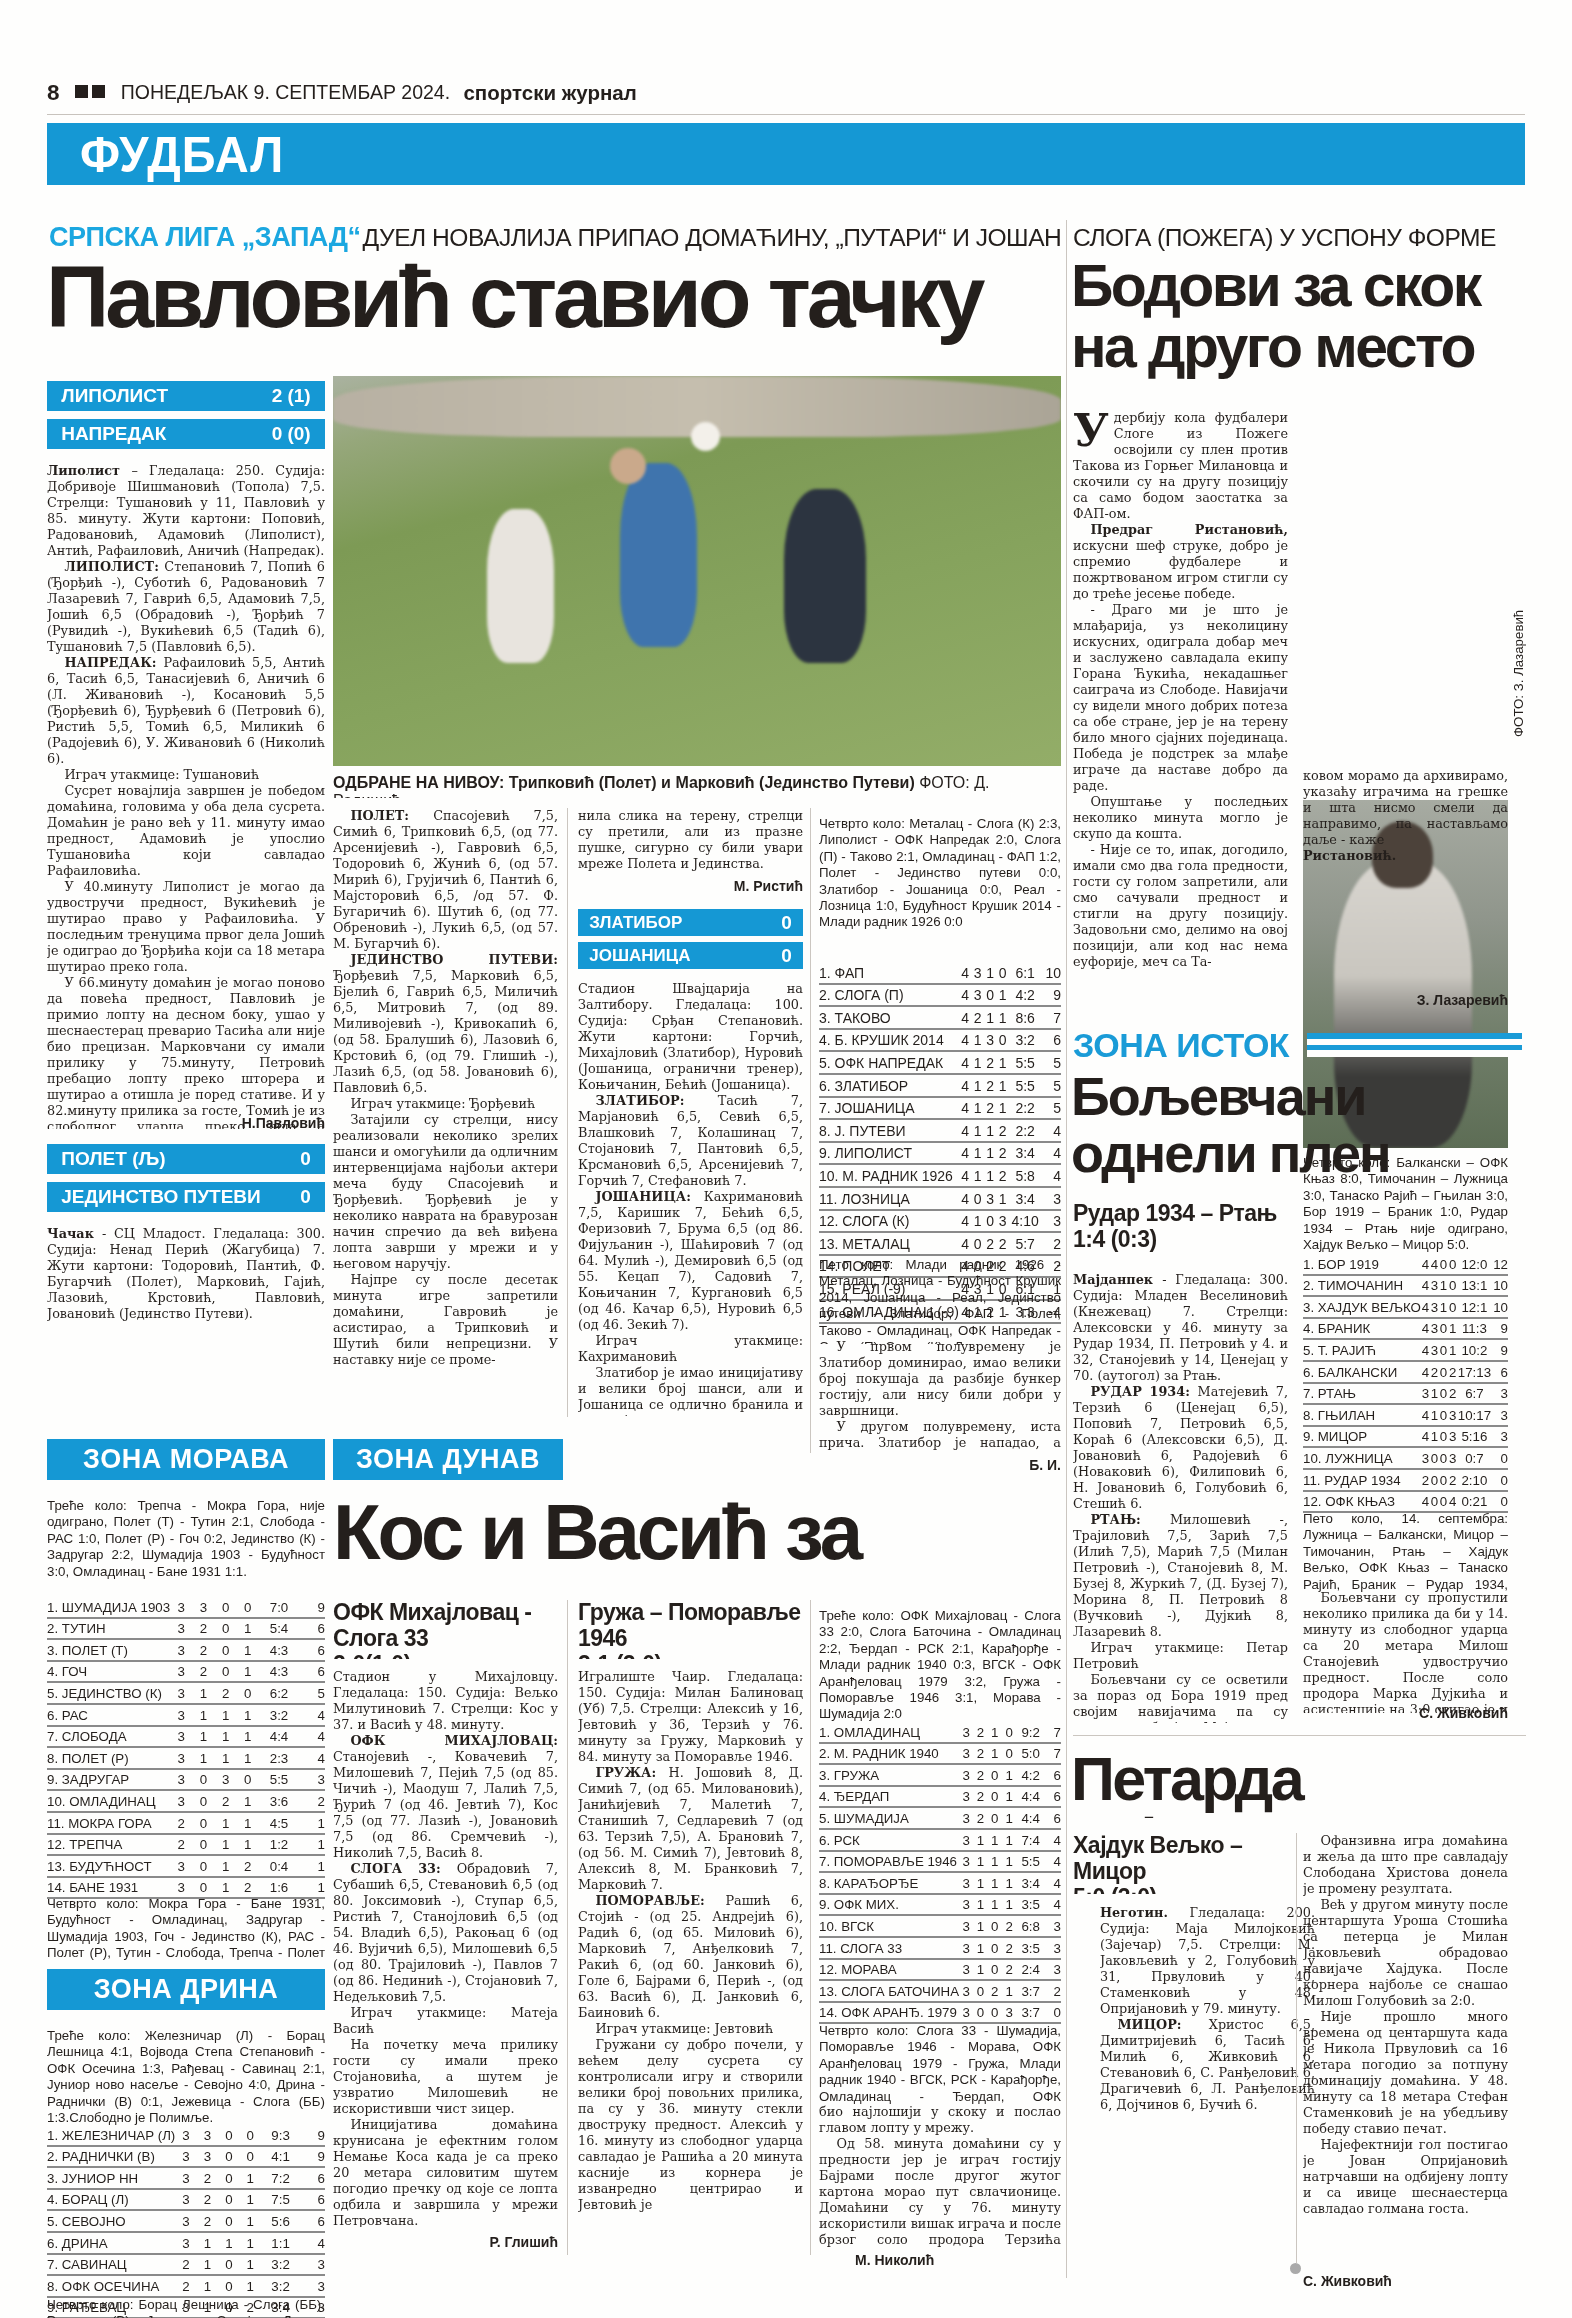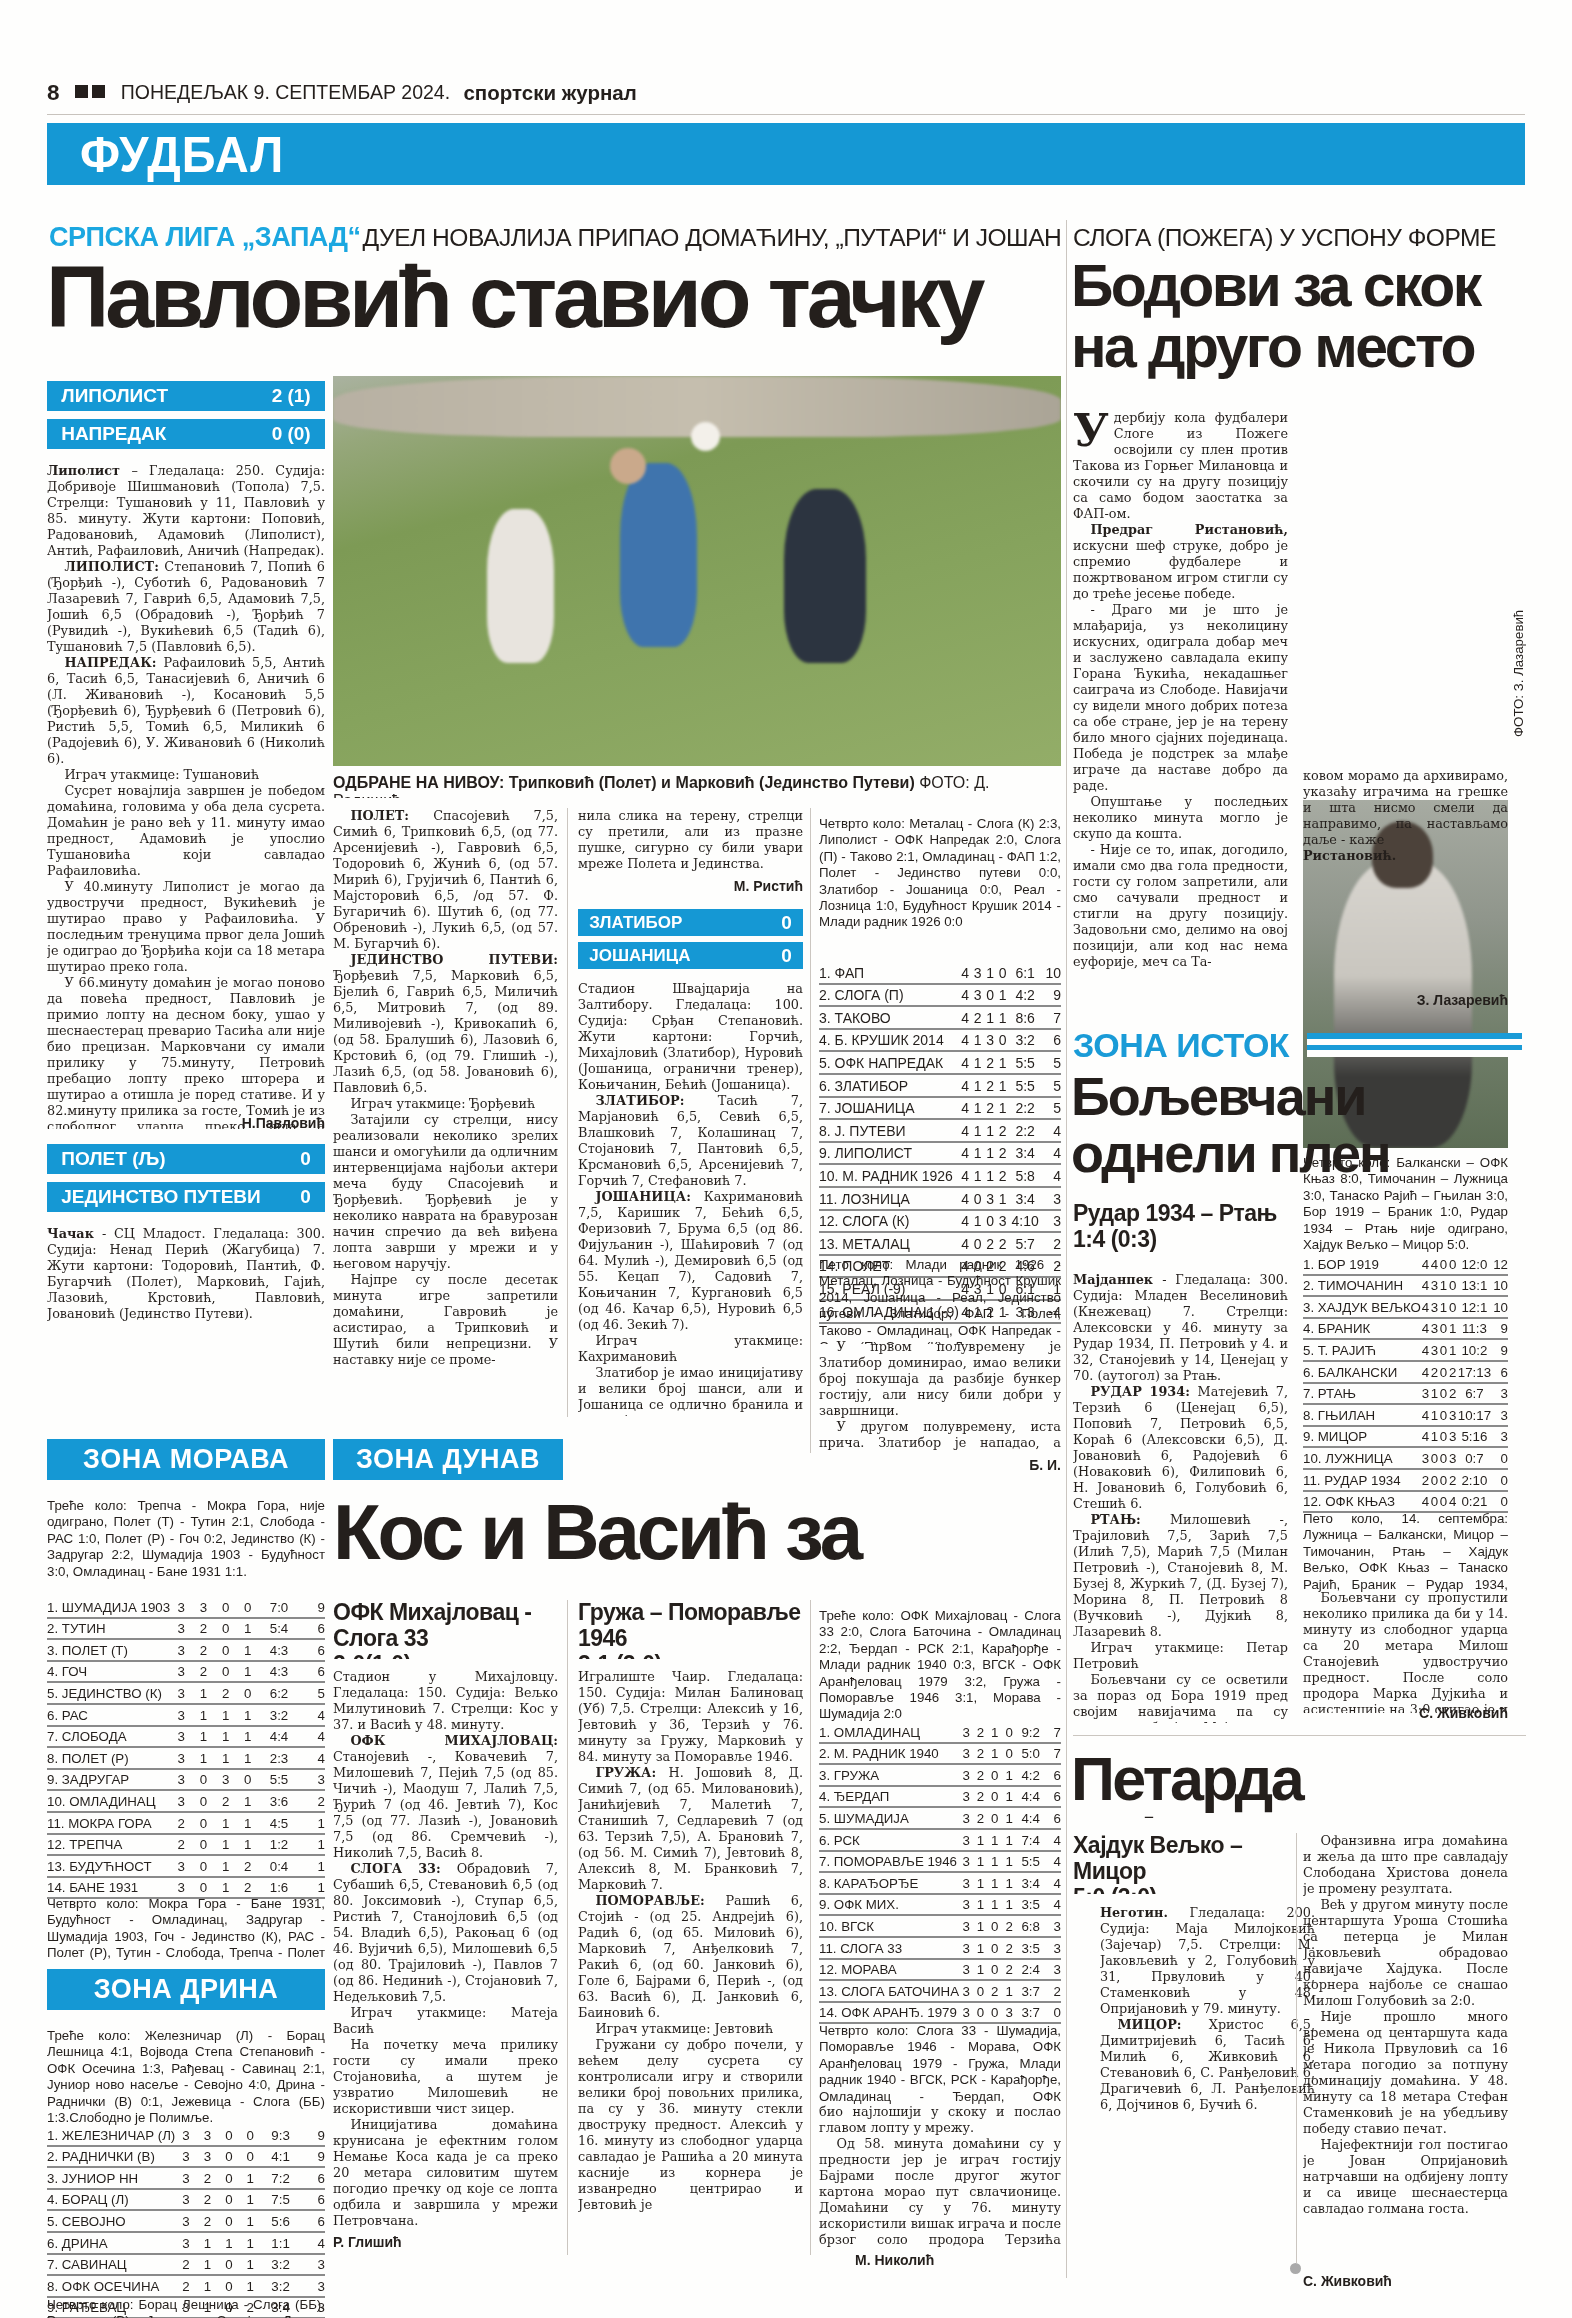--- a/index.html
+++ b/index.html
@@ -739,21 +739,21 @@
   </div>
   <div class="abs body-text" style="left:333px;top:1669px;width:225px;height:558px;">
       <p class="np">Стадион у Михајловцу. Гледалаца: 150. Судија: Вељко Милутиновић 7. Стрелци: Кос у 37. и Васић у 48. минуту.</p>
       <p><b>ОФК МИХАЈЛОВАЦ: </b>Станојевић -, Ковачевић 7, Милошевић 7, Пејић 7,5 (од 85. Чичић -), Маодуш 7, Лалић 7,5, Ђурић 7 (од 46. Јевтић 7), Кос 7,5 (од 77. Лазић -), Јовановић 7,5 (од 86. Сремчевић -), Николић 7,5, Васић 8.</p>
       <p><b>СЛОГА 33: </b>Обрадовић 7, Субашић 6,5, Стевановић 6,5 (од 80. Јоксимовић -), Ступар 6,5, Ристић 7, Станојловић 6,5 (од 54. Владић 6,5), Ракоњац 6 (од 46. Вујичић 6,5), Милошевић 6,5 (од 80. Трајиловић -), Павлов 7 (од 86. Нединић -), Стојановић 7, Недељковић 7,5.</p>
       <p>Играч утакмице: Матеја Васић</p>
       <p>На почетку меча прилику гости су имали преко Стојановића, а шутем је узвратио Милошевић не искористивши чист зицер.</p>
       <p>Иницијатива домаћина крунисана је ефектним голом Немање Коса када је са преко 20 метара силовитим шутем погодио пречку од које се лопта одбила и завршила у мрежи Петровчана.</p>
       <p>Само што је почео наставак, Николичић је центрирао, а после кратког одбитка Васић је удвостручио предност и поставио коначан резултат.</p>
     </div>
-  <div class="abs byline" style="left:333px;top:2230px;width:225px;height:17.4px;text-align:left;">Р. Глишић</div>
+  <div class="abs byline" style="left:333px;top:2230px;width:225px;height:17.4px;text-align:right;">Р. Глишић</div>
 
   <div class="abs mhdr" style="left:578px;top:1600px;width:225px;height:59px;">
     <div>Гружа – Поморавље 1946</div>
     <div>3:1 (2:0)</div>
   </div>
   <div class="abs body-text" style="left:578px;top:1669px;width:225px;height:604px;">
       <p class="np">Игралиште Чаир. Гледалаца: 150. Судија: Милан Балиновац (Уб) 7,5. Стрелци: Алексић у 16, Јевтовић у 36, Терзић у 76. минуту за Гружу, Марковић у 84. минуту за Поморавље 1946.</p>
       <p><b>ГРУЖА: </b>Н. Јошовић 8, Д. Симић 7, (од 65. Миловановић), Јанићијевић 7, Малетић 7, Станишић 7, Седларевић 7 (од 63. Терзић 7,5), А. Брановић 7, (од 56. М. Симић 7), Јевтовић 8, Алексић 8, М. Бранковић 7, Марковић 7.</p>
       <p><b>ПОМОРАВЉЕ: </b>Рашић 6, Стојић - (од 25. Андрејић 6), Радић 6, (од 65. Миловић 6), Марковић 7, Анђелковић 7, Ракић 6, (од 60. Јанковић 6), Голе 6, Бајрами 6, Перић -, (од 63. Васић 6), Д. Јанковић 6, Баиновић 6.</p>
       <p>Играч утакмице: Јевтовић</p>

